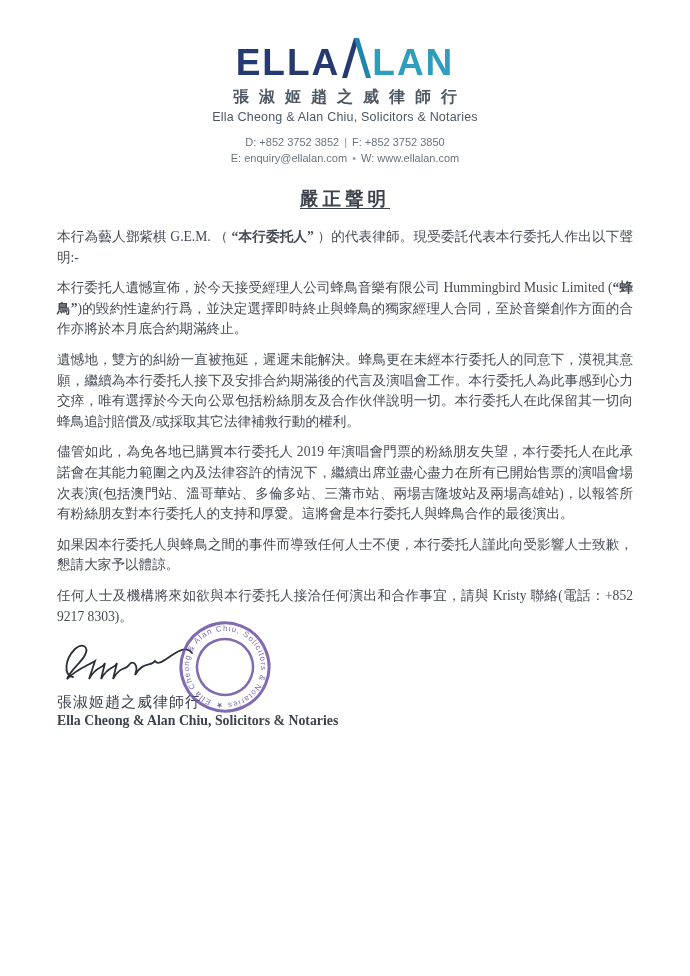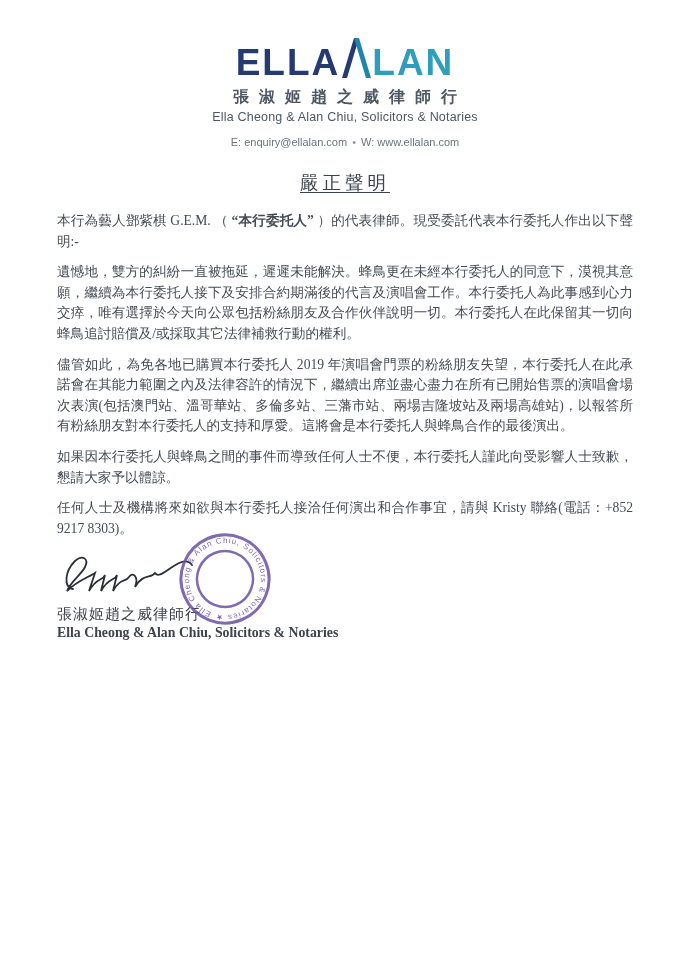--- a/index.html
+++ b/index.html
@@ -31,21 +31,21 @@
   }
   .contact {
     font-family:"Liberation Sans","DejaVu Sans",sans-serif;
     font-size:11px; color:#69747f; margin-top:10px; line-height:16px;
   }
   .contact .sep { margin:0 5px; color:#8b97a3; }
   .contact .lnk { text-underline-offset:2px; color:#69747f; }
 
   
   .doc-title {
-    text-align:center; margin-top:20px; font-size:18.5px; font-weight:normal;
+    text-align:center; margin-top:20px; font-size:18.5px; font-weight:bold;
     color:#3d434c; letter-spacing:4px;
   }
   .doc-title span { text-decoration:underline; text-underline-offset:3px; }
 
   
   .bodytext { margin-top:16px; }
   .bodytext p {
     margin:0 0 10px 0; font-size:13.6px; line-height:20.6px;
     text-align:justify; color:#454b55;
   }
@@ -70,33 +70,37 @@
       <svg class="logo-mark" width="34" height="44" viewBox="0 0 34 44">
         <path d="M3 42 L15 2 L20 2 L8 42 Z" fill="#253a70"></path>
         <path d="M15 2 L20 2 L32 42 L27 42 Z" fill="#1f85ac"></path>
       </svg>
       <span class="logo-part logo-lan">LAN</span>
     </div>
     <div class="firm-zh">張淑姬趙之威律師行</div>
     <div class="firm-en">Ella Cheong &amp; Alan Chiu, Solicitors &amp; Notaries</div>
     <div class="contact">
       <div>
+        <span>D: +852 3752 3852</span><span class="sep">|</span><span>F: +852 3752 3850</span>
+      </div>
+      <div>
         <span>E:</span>
         <span class="lnk">enquiry@ellalan.com</span><span class="sep">•</span><span>W:</span>
         <span class="lnk">www.ellalan.com</span>
       </div>
     </div>
   </div>
 
   <div class="doc-title">
     <span>嚴正聲明</span>
   </div>
 
   <div class="bodytext" id="paragraphs">
       <p><span>本行為藝人鄧紫棋 G.E.M. （ </span><span class="b">“本行委托人”</span><span> ）的代表律師。現受委託代表本行委托人作出以下聲明:-</span></p>
+      <p><span>本行委托人遺憾宣佈，於今天接受經理人公司蜂鳥音樂有限公司 Hummingbird Music Limited (</span><span class="b">“蜂鳥”</span><span>)的毀約性違約行爲，並決定選擇即時終止與蜂鳥的獨家經理人合同，至於音樂創作方面的合作亦將於本月底合約期滿終止。</span></p>
       <p><span>遺憾地，雙方的糾紛一直被拖延，遲遲未能解決。蜂鳥更在未經本行委托人的同意下，漠視其意願，繼續為本行委托人接下及安排合約期滿後的代言及演唱會工作。本行委托人為此事感到心力交瘁，唯有選擇於今天向公眾包括粉絲朋友及合作伙伴說明一切。本行委托人在此保留其一切向蜂鳥追討賠償及/或採取其它法律補救行動的權利。</span></p>
       <p><span>儘管如此，為免各地已購買本行委托人 2019 年演唱會門票的粉絲朋友失望，本行委托人在此承諾會在其能力範圍之內及法律容許的情況下，繼續出席並盡心盡力在所有已開始售票的演唱會場次表演(包括澳門站、溫哥華站、多倫多站、三藩市站、兩場吉隆坡站及兩場高雄站)，以報答所有粉絲朋友對本行委托人的支持和厚愛。這將會是本行委托人與蜂鳥合作的最後演出。</span></p>
       <p><span>如果因本行委托人與蜂鳥之間的事件而導致任何人士不便，本行委托人謹此向受影響人士致歉，懇請大家予以體諒。</span></p>
       <p><span>任何人士及機構將來如欲與本行委托人接洽任何演出和合作事宜，請與 Kristy 聯絡(電話：+852 9217 8303)。</span></p>
     </div>
 
   <div class="sigblock">
     <svg class="sig-script" width="140" height="52" viewBox="0 0 140 52">
       <path d="M14 38 C4 36 6 20 16 10 C24 3 30 8 26 16 C22 24 12 30 8 40
                C18 30 30 26 36 22 L30 40 C38 26 44 30 46 24 L42 40

